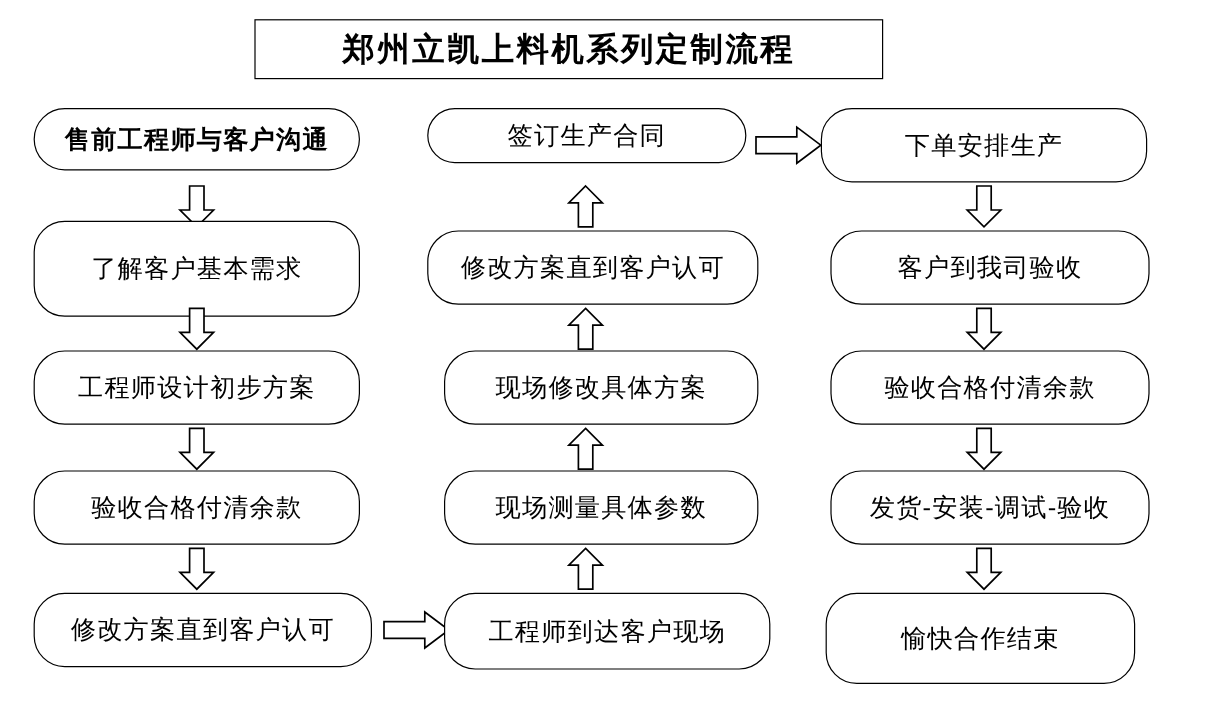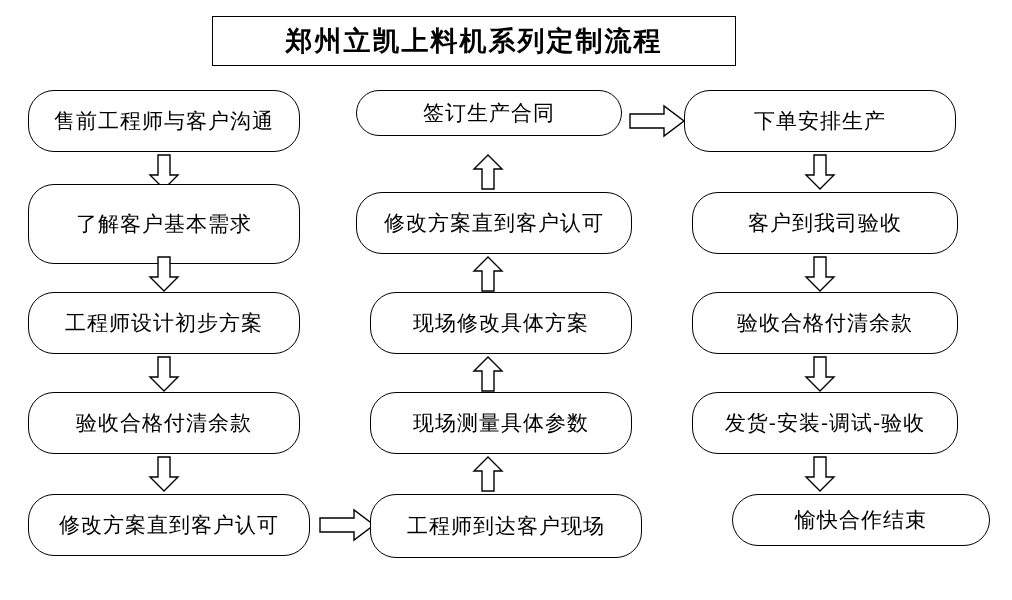--- a/index.html
+++ b/index.html
@@ -70,21 +70,21 @@
 </style>
 </head>
 <body>
 
 <div class="canvas">
 
   <div class="title-box">
     <span class="title-text">郑州立凯上料机系列定制流程</span>
   </div>
 
-  <div class="node" style="left:28px; top:90px; width:272px; height:62px;">
+  <div class="node" style="left:28px; top:90px; width:272px; height:52px;font-weight:bold;">
     <span class="node-label">售前工程师与客户沟通</span>
   </div>
 
   <div class="arrow" style="left:146px; top:155px;">
     <svg width="36" height="36" viewBox="0 0 36 36">
       <polygon points="12,0 24,0 24,20 32,20 18,34 4,20 12,20" fill="#ffffff" stroke="#000000" stroke-width="1.4"></polygon>
     </svg>
   </div>
 
   <div class="node" style="left:28px; top:184px; width:272px; height:80px;">
@@ -210,17 +210,17 @@
   <div class="node" style="left:692px; top:392px; width:266px; height:62px;">
     <span class="node-label">发货-安装-调试-验收</span>
   </div>
 
   <div class="arrow" style="left:802px; top:457px;">
     <svg width="36" height="36" viewBox="0 0 36 36">
       <polygon points="12,0 24,0 24,20 32,20 18,34 4,20 12,20" fill="#ffffff" stroke="#000000" stroke-width="1.4"></polygon>
     </svg>
   </div>
 
-  <div class="node" style="left:732px; top:494px; width:258px; height:52px;">
+  <div class="node" style="left:688px; top:494px; width:258px; height:76px;">
     <span class="node-label">愉快合作结束</span>
   </div>
 
 </div>
 
 </body></html>

